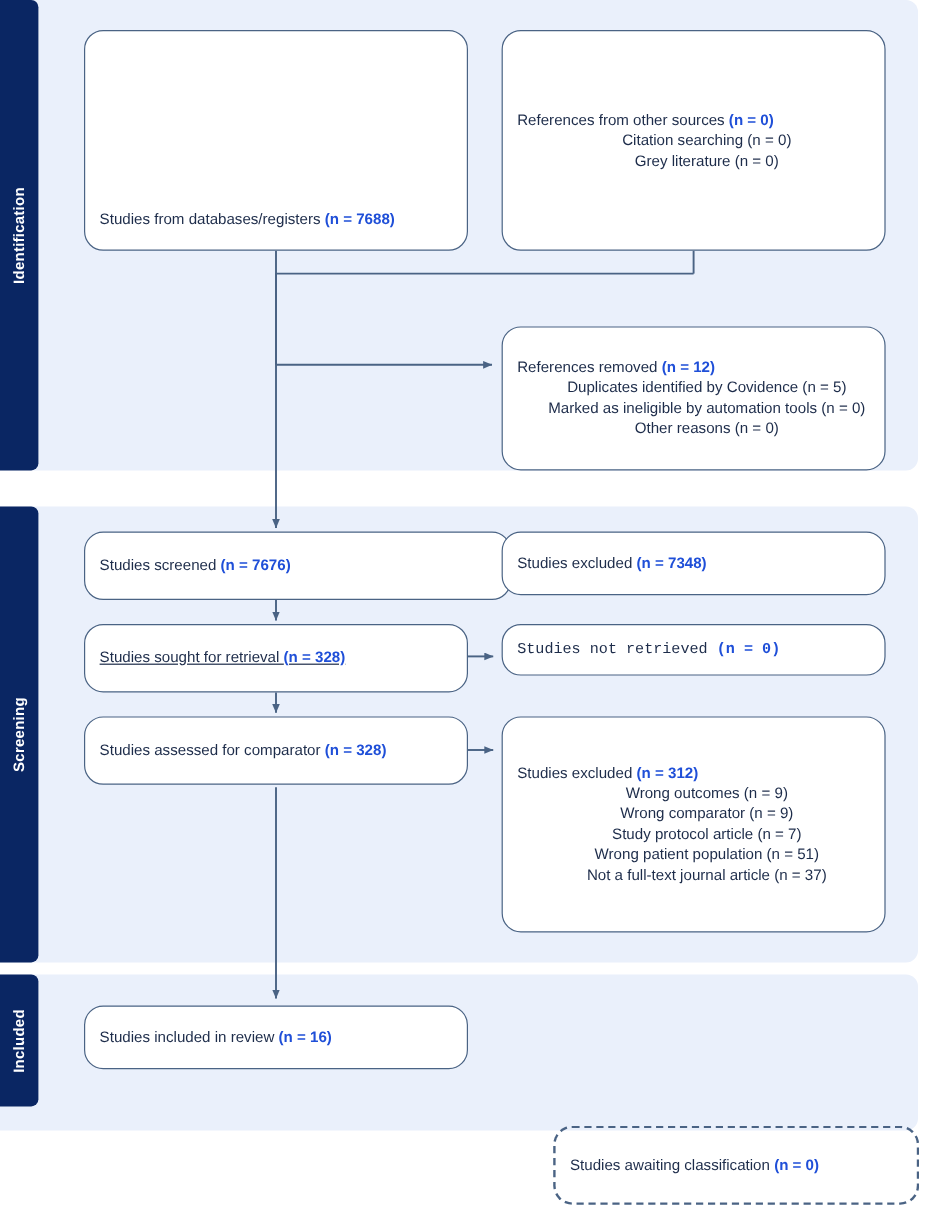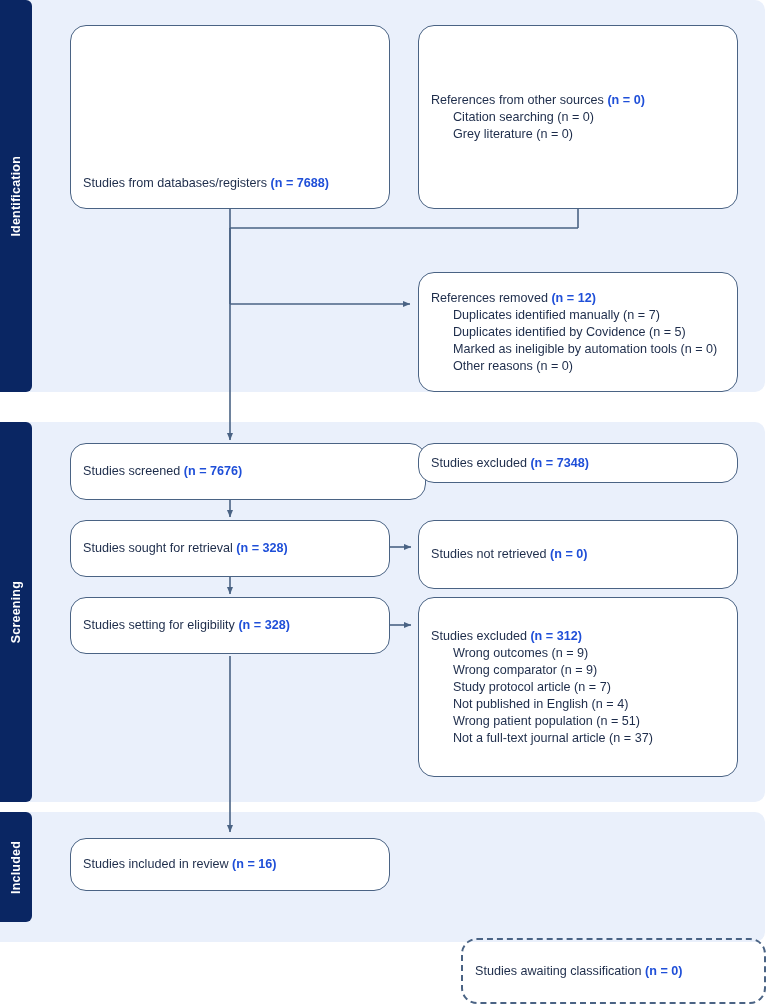--- a/index.html
+++ b/index.html
@@ -75,21 +75,21 @@
     border: 2px dashed #4a6384;
     background: transparent;
   }
   .box-line {
     font-size: 12.6px;
     line-height: 17px;
     color: #1d2c4a;
     white-space: nowrap;
   }
   .box-line.head { font-weight: normal; }
-  .box-line.sub  { padding-left: 22px; }
+  .box-line.sub  { padding-left: 22px; text-align: center; }
   .nbold {
     color: #1f4fd8;
     font-weight: bold;
   }
 
   
   #wires {
     position: absolute;
     left: 0; top: 0;
     width: 780px; height: 1008px;
@@ -158,64 +158,62 @@
       <span>References from other sources </span><span class="nbold">(n = 0)</span>
     </div>
     <div class="box-line sub">Citation searching (n = 0)</div>
     <div class="box-line sub">Grey literature (n = 0)</div>
   </div>
 
   <div class="box" style="left:418px; top:254px; width:320px; height:120px;margin-top:18px;">
     <div class="box-line head">
       <span>References removed </span><span class="nbold">(n = 12)</span>
     </div>
-    <div class="box-line sub">Duplicates identified manually (n = 7)</div>
     <div class="box-line sub">Duplicates identified by Covidence (n = 5)</div>
     <div class="box-line sub">Marked as ineligible by automation tools (n = 0)</div>
     <div class="box-line sub">Other reasons (n = 0)</div>
   </div>
 
   <div class="box" style="left:70px; top:443px; width:356px; height:57px;justify-content:center;">
     <div class="box-line head">
       <span>Studies screened </span><span class="nbold">(n = 7676)</span>
     </div>
   </div>
 
-  <div class="box" style="left:418px; top:443px; width:320px; height:40px;">
+  <div class="box" style="left:418px; top:443px; width:320px; height:53px;">
     <div class="box-line head">
       <span>Studies excluded </span><span class="nbold">(n = 7348)</span>
     </div>
   </div>
 
-  <div class="box" style="left:70px; top:520px; width:320px; height:57px;">
+  <div class="box" style="left:70px; top:520px; width:320px; height:57px;text-decoration:underline;">
     <div class="box-line head">
       <span>Studies sought for retrieval </span><span class="nbold">(n = 328)</span>
     </div>
   </div>
 
-  <div class="box" style="left:418px; top:520px; width:320px; height:69px;">
+  <div class="box" style="left:418px; top:520px; width:320px; height:43px;font-family:Liberation Mono, monospace;">
     <div class="box-line head">
       <span>Studies not retrieved </span><span class="nbold">(n = 0)</span>
     </div>
   </div>
 
   <div class="box" style="left:70px; top:597px; width:320px; height:57px;">
     <div class="box-line head">
-      <span>Studies setting for eligibility </span><span class="nbold">(n = 328)</span>
+      <span>Studies assessed for comparator </span><span class="nbold">(n = 328)</span>
     </div>
   </div>
 
   <div class="box" style="left:418px; top:597px; width:320px; height:180px;">
     <div class="box-line head">
       <span>Studies excluded </span><span class="nbold">(n = 312)</span>
     </div>
     <div class="box-line sub">Wrong outcomes (n = 9)</div>
     <div class="box-line sub">Wrong comparator (n = 9)</div>
     <div class="box-line sub">Study protocol article (n = 7)</div>
-    <div class="box-line sub">Not published in English (n = 4)</div>
     <div class="box-line sub">Wrong patient population (n = 51)</div>
     <div class="box-line sub">Not a full-text journal article (n = 37)</div>
   </div>
 
   <div class="box" style="left:70px; top:838px; width:320px; height:53px;">
     <div class="box-line head">
       <span>Studies included in review </span><span class="nbold">(n = 16)</span>
     </div>
   </div>
 

